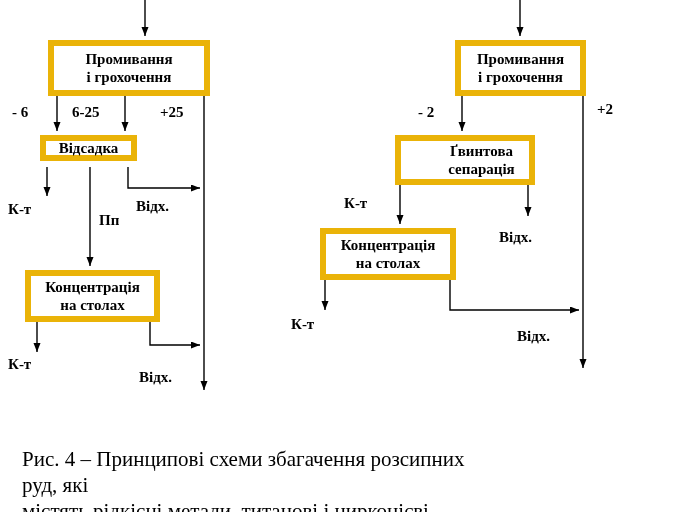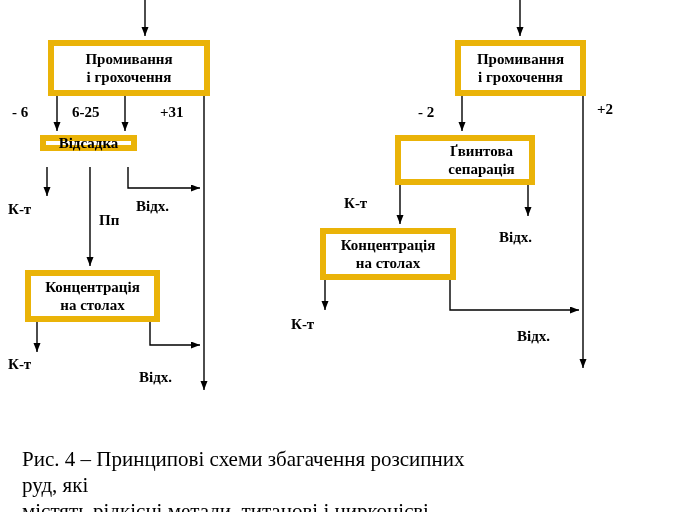--- a/index.html
+++ b/index.html
@@ -69,23 +69,23 @@
       <polyline points="325,280 325,310" marker-end="url(#arr)"></polyline>
       <polyline points="450,280 450,310 579,310" marker-end="url(#arr)"></polyline>
     </g>
   </svg>
 
   <div class="box" style="left:48px;top:40px;width:162px;height:56px;">Промивання
 і грохочення</div>
 
   <div class="lbl" style="left:12px;top:104px;">- 6</div>
   <div class="lbl" style="left:72px;top:104px;">6-25</div>
-  <div class="lbl" style="left:160px;top:104px;">+31</div>
+  <div class="lbl" style="left:160px;top:104px;">+25</div>
 
-  <div class="box" style="left:40px;top:135px;width:97px;height:16px;">Відсадка</div>
+  <div class="box" style="left:40px;top:135px;width:97px;height:26px;">Відсадка</div>
 
   <div class="lbl" style="left:8px;top:201px;">К-т</div>
   <div class="lbl" style="left:136px;top:198px;">Відх.</div>
   <div class="lbl" style="left:99px;top:212px;">Пп</div>
 
   <div class="box" style="left:25px;top:270px;width:135px;height:52px;">Концентрація
 на столах</div>
 
   <div class="lbl" style="left:8px;top:356px;">К-т</div>
   <div class="lbl" style="left:139px;top:369px;">Відх.</div>

